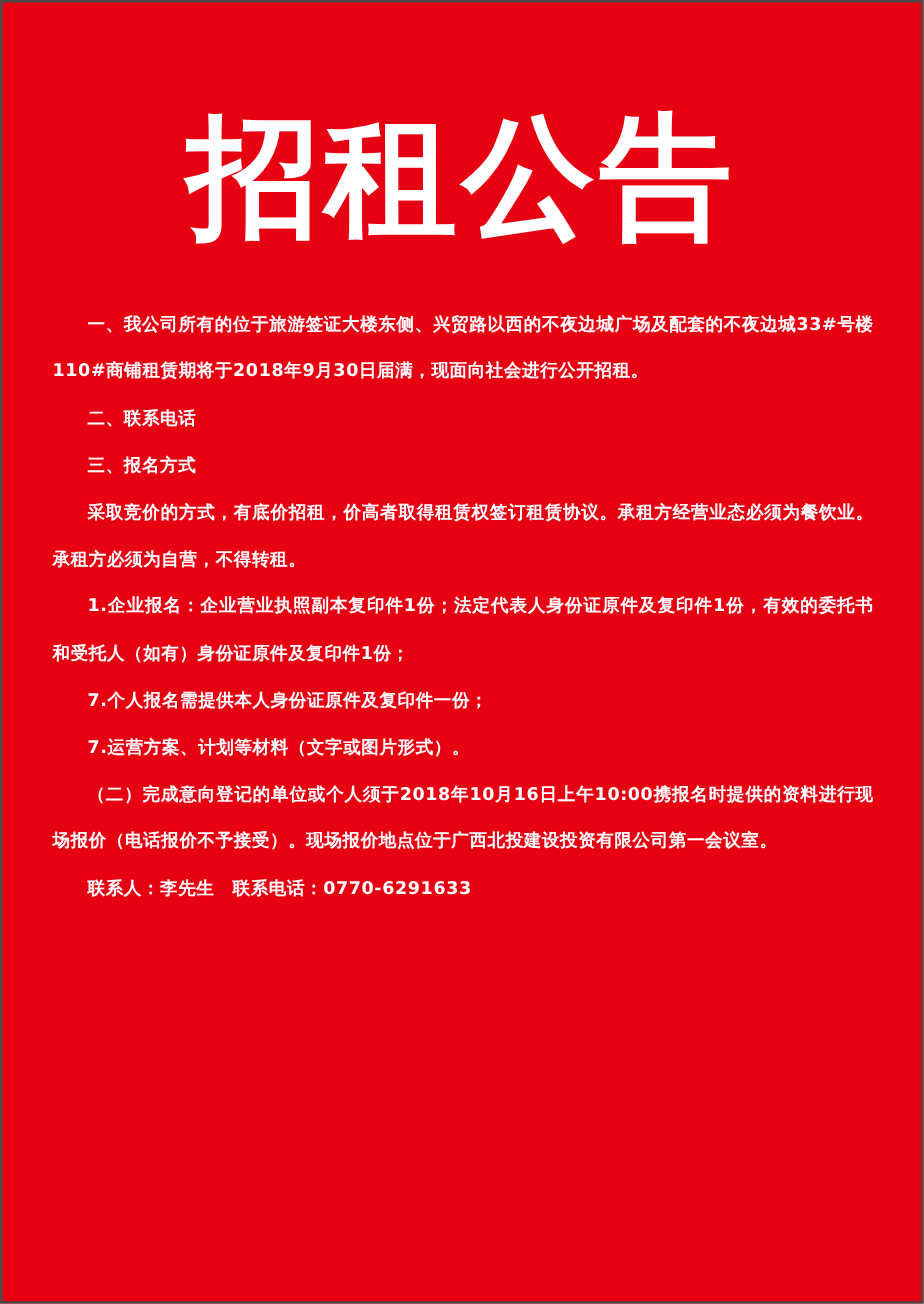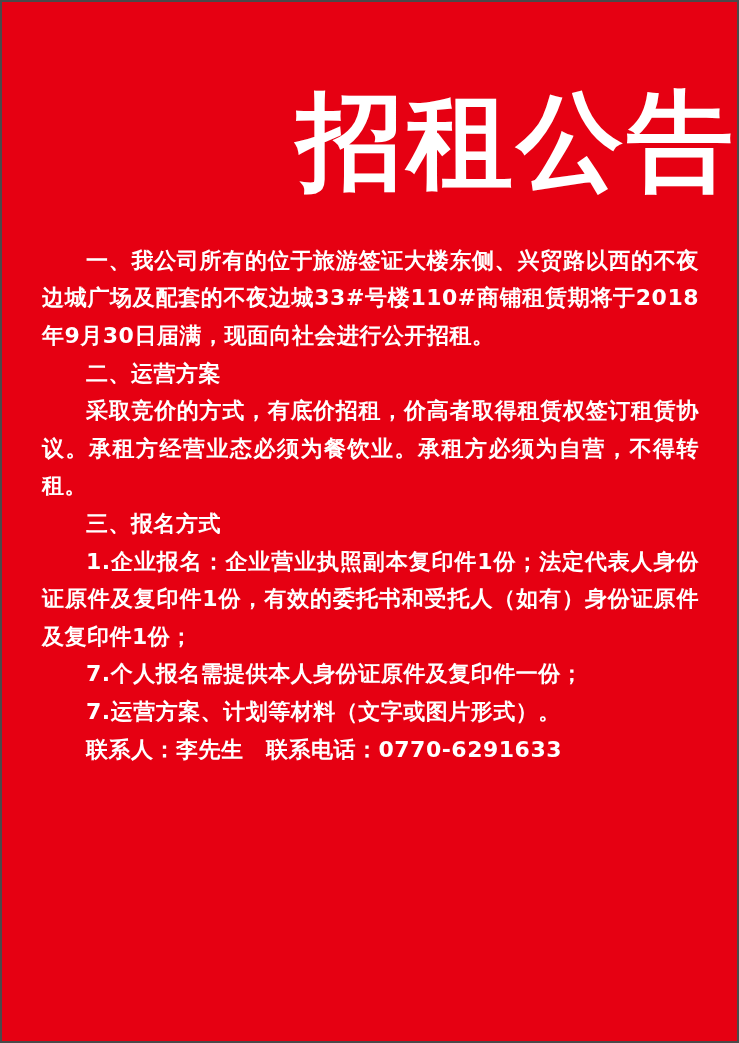--- a/index.html
+++ b/index.html
@@ -7,54 +7,55 @@
     position: relative;
     width: 739px;
     height: 1043px;
     box-sizing: border-box;
     background: var(--background, #e60012);
     border: 2px solid var(--border, #4a4a4a);
     overflow: hidden;
   }
   .title {
     margin: 78px 0 0 0;
-    text-align: right;
+    text-align: center;
     color: var(--text, #ffffff);
     font-family: "DejaVu Serif", "Liberation Serif", serif;
     font-weight: bold;
     font-size: 106px;
     line-height: 1.15;
     letter-spacing: 4px;
   }
   .body-text {
     margin: 40px 38px 0 40px;
   }
   .para {
     margin: 0;
     color: var(--text, #ffffff);
     font-family: "DejaVu Sans", "Liberation Sans", sans-serif;
     font-weight: bold;
-    font-size: 22px;
+    font-size: 14px;
     line-height: 37.6px;
     text-align: justify;
     text-justify: inter-character;
     text-indent: 2em;
     letter-spacing: 0.5px;
   }
 </style>
 </head>
 <body>
 
 <div class="page">
   <h1 class="title">招租公告</h1>
 
   <div class="body-text">
       <p class="para">一、我公司所有的位于旅游签证大楼东侧、兴贸路以西的不夜边城广场及配套的不夜边城33#号楼110#商铺租赁期将于2018年9月30日届满，现面向社会进行公开招租。</p>
-      <p class="para">二、运营方案</p>
+      <p class="para">二、联系电话</p>
+      <p class="para">三、报名方式</p>
       <p class="para">采取竞价的方式，有底价招租，价高者取得租赁权签订租赁协议。承租方经营业态必须为餐饮业。承租方必须为自营，不得转租。</p>
-      <p class="para">三、报名方式</p>
       <p class="para">1.企业报名：企业营业执照副本复印件1份；法定代表人身份证原件及复印件1份，有效的委托书和受托人（如有）身份证原件及复印件1份；</p>
       <p class="para">7.个人报名需提供本人身份证原件及复印件一份；</p>
       <p class="para">7.运营方案、计划等材料（文字或图片形式）。</p>
+      <p class="para">（二）完成意向登记的单位或个人须于2018年10月16日上午10:00携报名时提供的资料进行现场报价（电话报价不予接受）。现场报价地点位于广西北投建设投资有限公司第一会议室。</p>
       <p class="para">联系人：李先生　联系电话：0770-6291633</p>
     </div>
 
 </div>
 
 </body></html>

